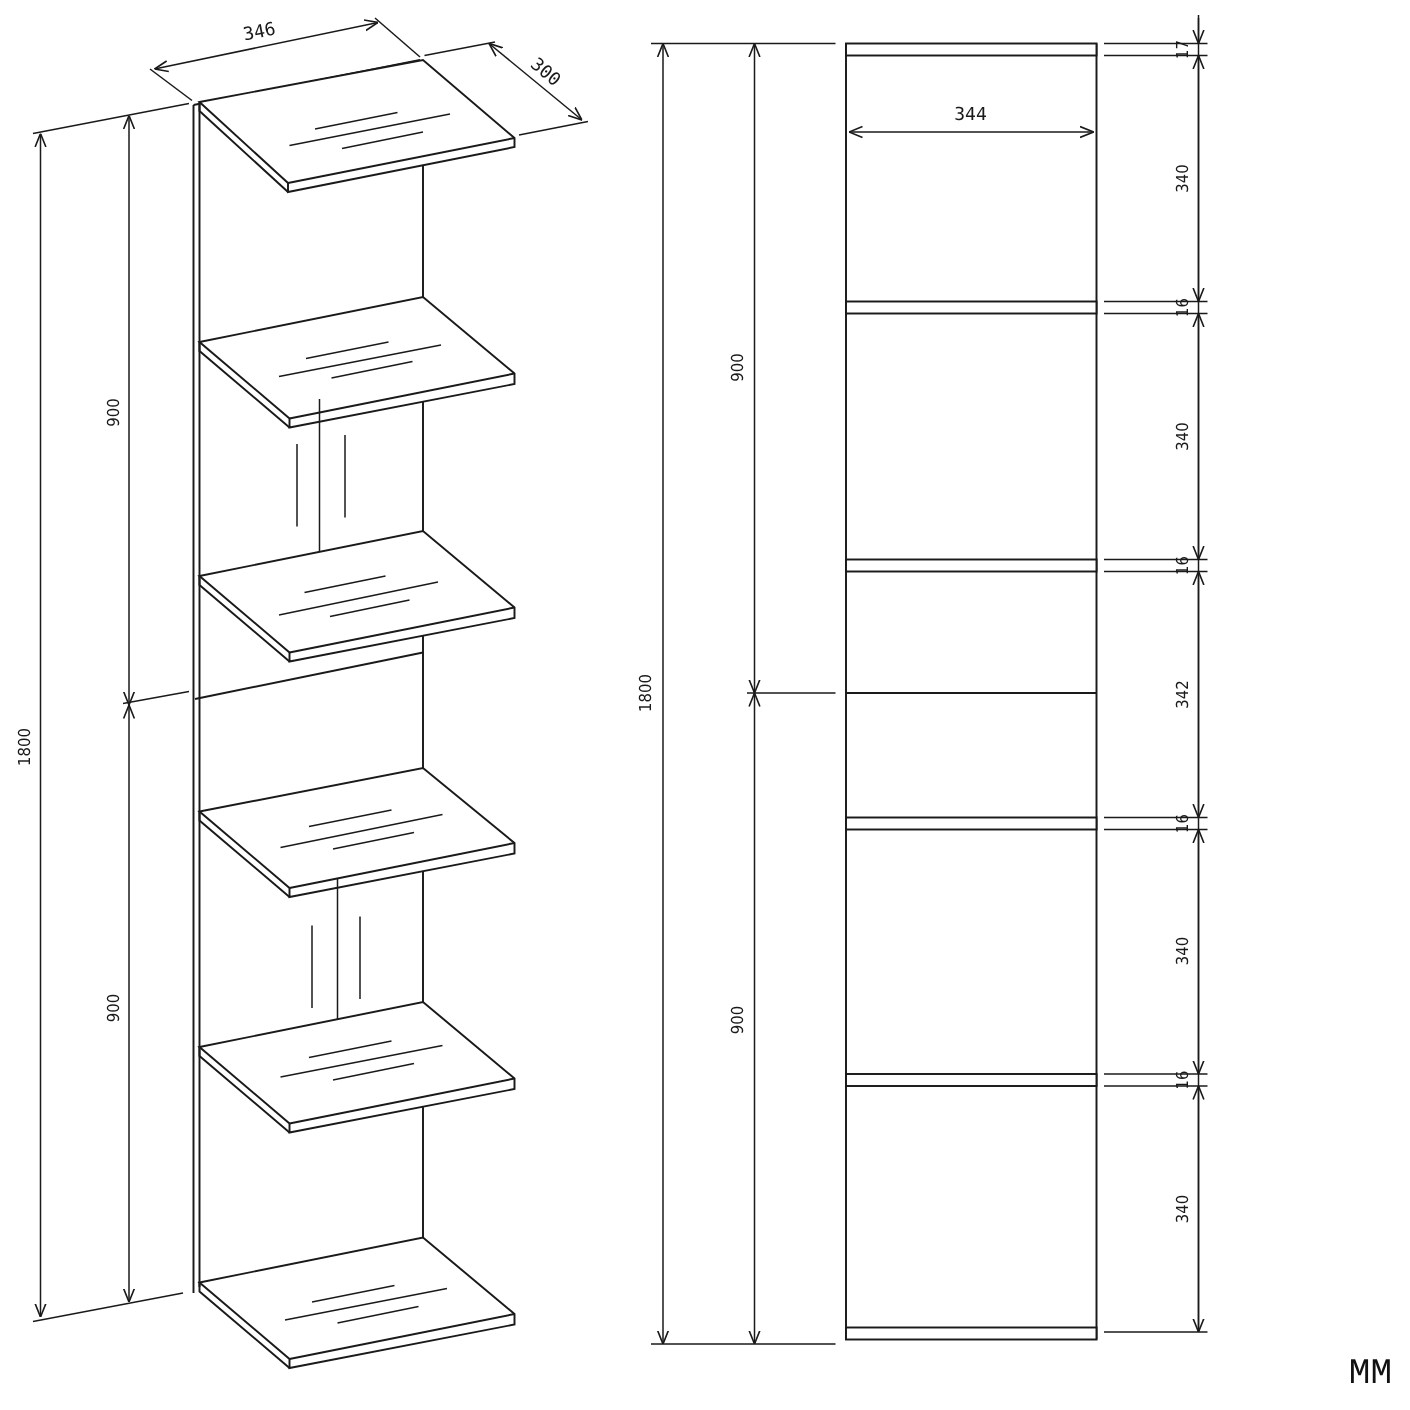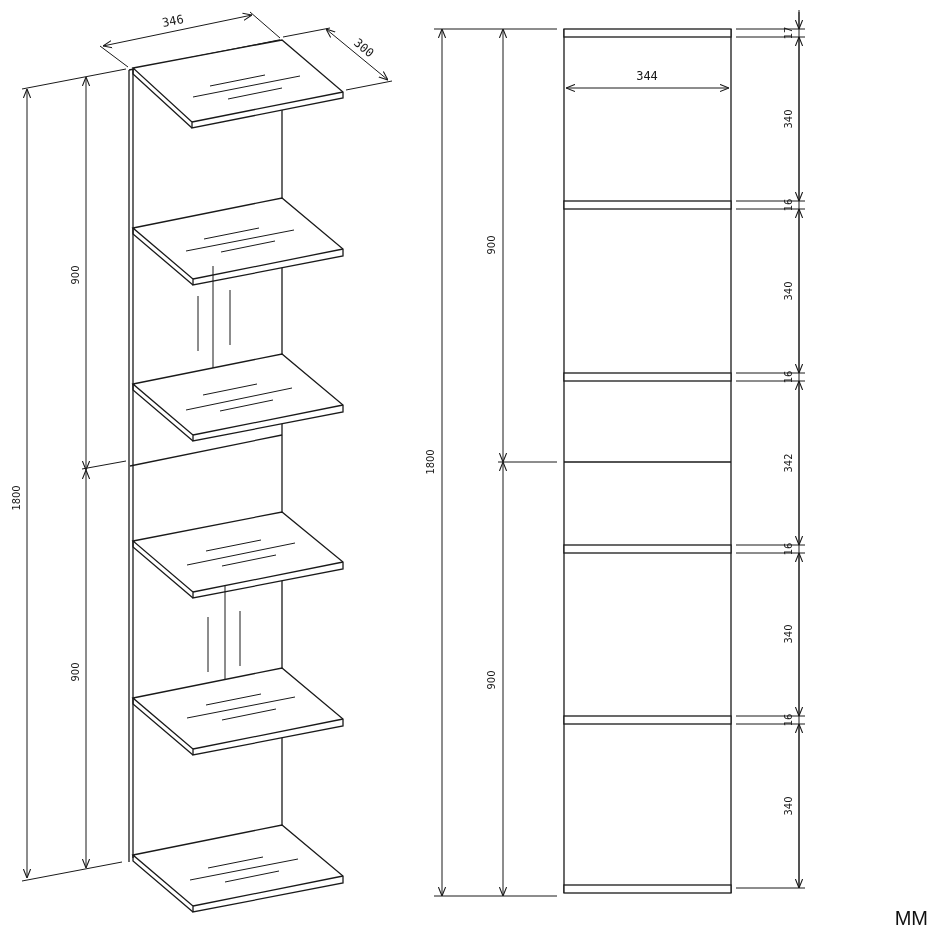--- a/index.html
+++ b/index.html
@@ -3,21 +3,21 @@
 <meta charset="utf-8">
 <style>
   html, body { margin: 0; padding: 0; background: #ffffff; }
   body { width: 940px; height: 940px; position: relative; overflow: hidden; font-family: "DejaVu Sans", sans-serif; }
   svg { position: absolute; left: 0; top: 0; }
   .ln { stroke: #1a1a1a; stroke-width: 1.3; fill: none; }
   .thin { stroke: #1a1a1a; stroke-width: 1; fill: none; }
   .shelf { stroke: #1a1a1a; stroke-width: 1.3; fill: #ffffff; }
   .dim { font-family: "DejaVu Sans Mono", monospace; font-size: 12px; fill: #1a1a1a; }
   .dimc { font-family: "DejaVu Sans Condensed", "DejaVu Sans", sans-serif; font-size: 11px; fill: #1a1a1a; }
-  .unit { position: absolute; right: 12px; bottom: 10px; font-family: Liberation Sans, sans-serif; font-size: 20px; color: #111; margin-left: 44px; }
+  .unit { position: absolute; right: 12px; bottom: 10px; font-family: Liberation Mono, monospace; font-size: 24px; color: #111; margin-left: 44px; }
 </style>
 </head>
 <body>
 
 <svg width="940" height="940" viewBox="0 0 940 940">
   <defs>
     <marker id="arr" viewBox="0 0 10 10" refX="10" refY="5" markerWidth="9" markerHeight="9" orient="auto-start-reverse" markerUnits="userSpaceOnUse">
       <path d="M0,1 L10,5 L0,9" fill="none" stroke="#1a1a1a" stroke-width="1.2"></path>
     </marker>
   </defs>

